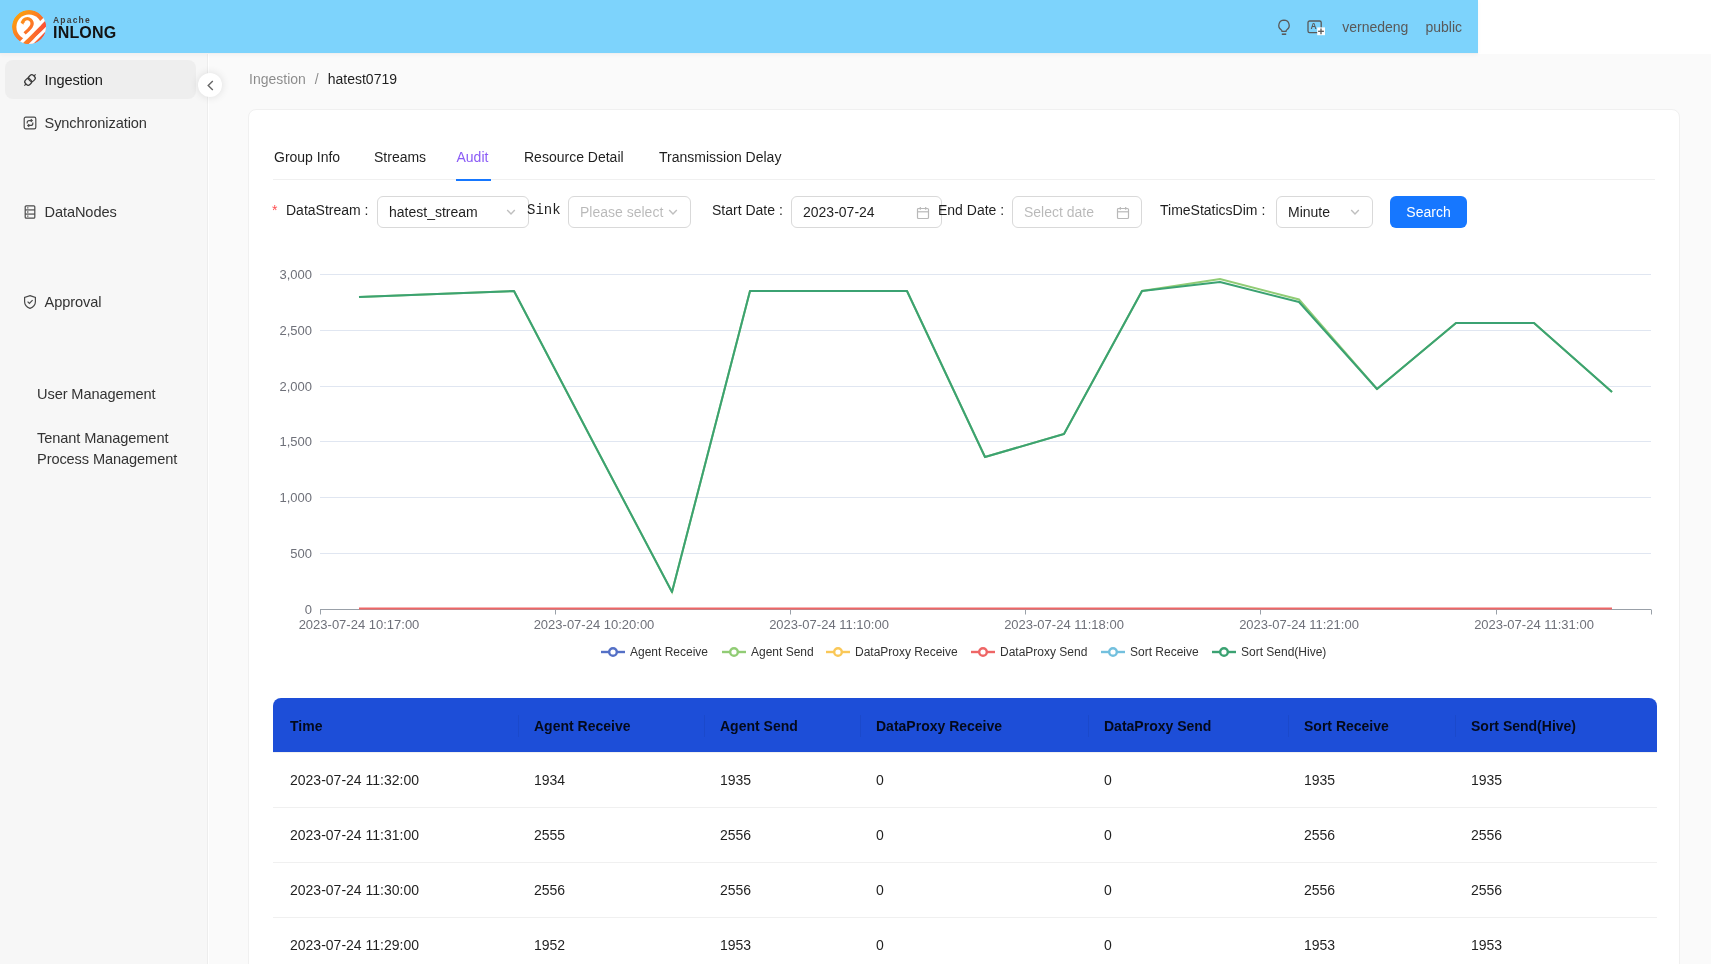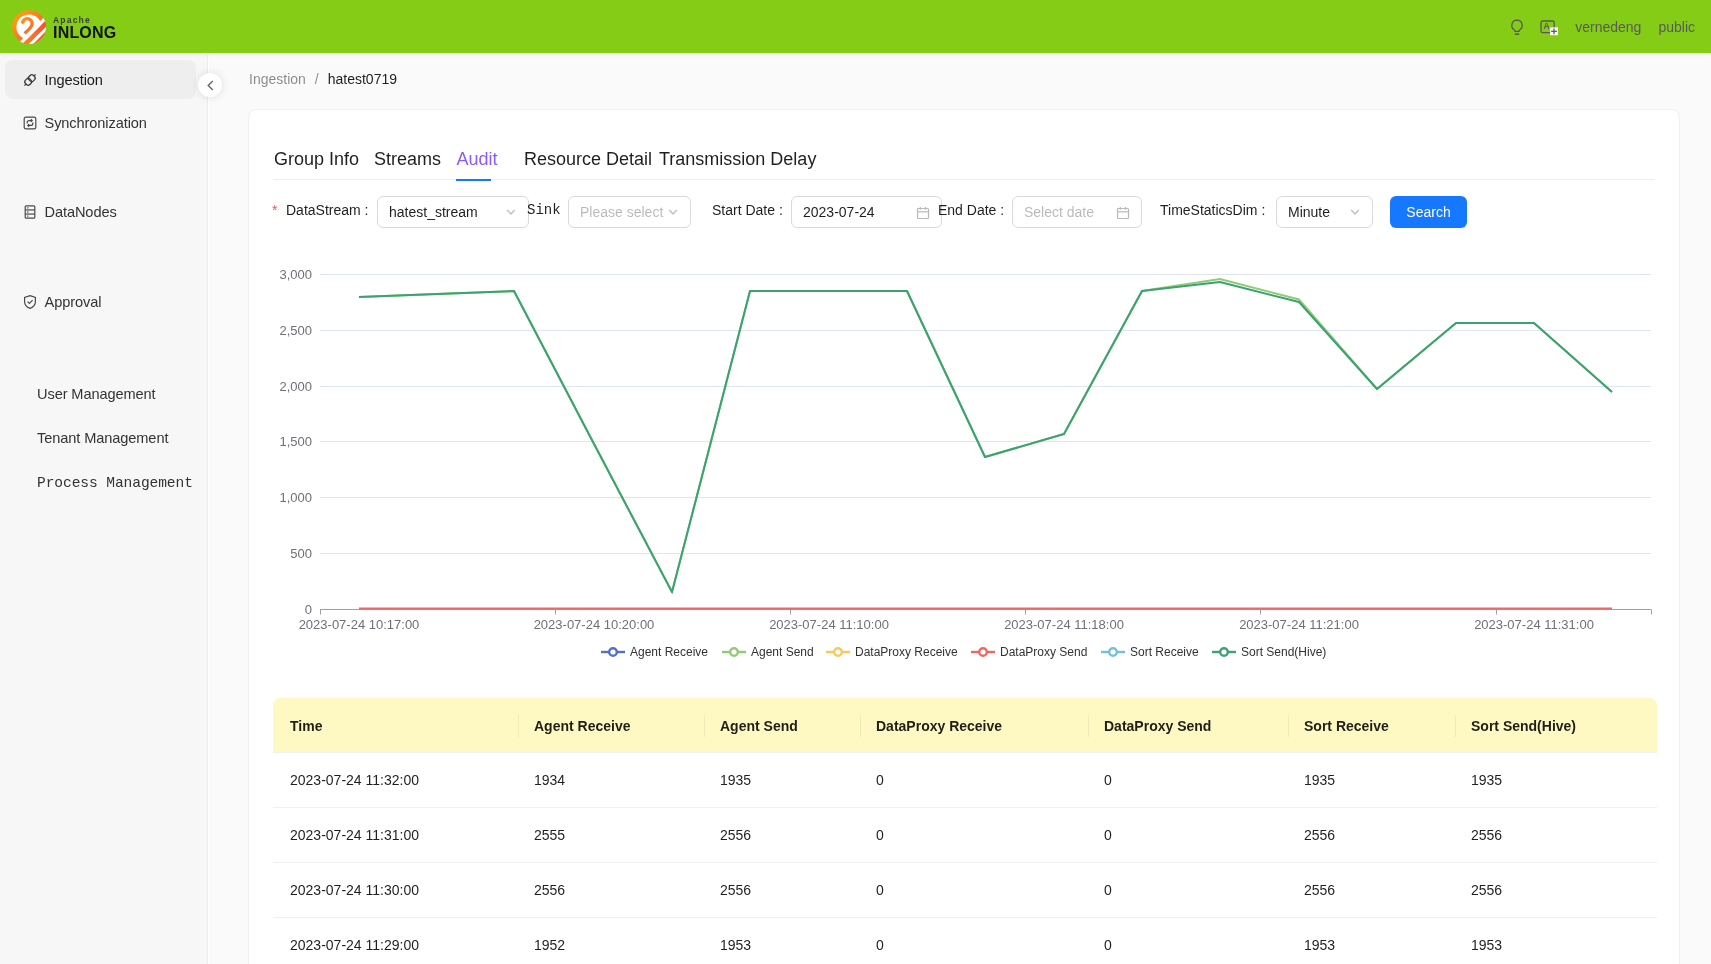--- a/index.html
+++ b/index.html
@@ -1,18 +1,18 @@
 <!DOCTYPE html>
 <html><head>
 <meta charset="utf-8">
 <style>
 * { margin:0; padding:0; box-sizing:border-box; }
 html,body { width:1711px; height:964px; overflow:hidden; background:#fff;
   font-family:"Liberation Sans", sans-serif; color:rgba(0,0,0,0.88); }
-.header { position:absolute; left:0; top:0; width:1711px; height:54px; background:#84cc16;
+.header { position:absolute; left:0; top:0; width:1478px; height:54px; background:#7dd3fc;
   border-bottom:1px solid #f0f0f0; box-shadow:0 1px 4px rgba(0,21,41,0.04); z-index:20;text-decoration:underline; }
 .logo { position:absolute; left:12px; top:10px; }
 .logo-apache { position:absolute; left:53px; top:14.5px; font-size:8.5px; font-weight:bold;
   letter-spacing:1.2px; color:#3d3d3d; }
 .logo-inlong { position:absolute; left:53px; top:23.5px; font-size:16px; font-weight:bold;
   letter-spacing:0.2px; color:#131313; }
 .hdr-right { position:absolute; right:16px; top:0; height:54px; display:flex; align-items:center;
   gap:0; color:#595959; font-size:14px; }
 .hdr-ic { display:flex; align-items:center; justify-content:center; }
 .sidebar { position:absolute; left:0; top:54px; width:208px; height:910px; background:#f7f7f7;
@@ -27,34 +27,34 @@
   background:#fff; box-shadow:0 0 8px rgba(0,0,0,0.12); z-index:30; display:flex;
   align-items:center; justify-content:center; }
 .content { position:absolute; left:209px; top:54px; width:1502px; height:910px; background:#fafafa; }
 .breadcrumb { position:absolute; left:249px; top:71px; font-size:14px; z-index:5;}
 .bc-gray { color:rgba(0,0,0,0.45); }
 .bc-sep { color:rgba(0,0,0,0.45); margin:0 9px; }
 .bc-cur { color:rgba(0,0,0,0.88); }
 .card { position:absolute; left:248px; top:109px; width:1432px; height:1000px; background:#fff;
   border:1px solid #f0f0f0; border-radius:8px; z-index:4; }
 .tabs { position:absolute; left:24px; top:0px; right:24px; height:70px; border-bottom:1px solid #f0f0f0; }
-.tab { position:absolute; top:39px; font-size:18px; color:rgba(0,0,0,0.88); }
+.tab { position:absolute; top:39px; font-size:14px; color:rgba(0,0,0,0.88); }
 .tab.active { color:#8b5cf6; }
 .tab-ink { position:absolute; left:183px; top:69px; width:35px; height:2px; background:#1677ff; }
 .filters { position:absolute; left:0; top:86px; width:1432px; height:32px; font-size:14px; }
 .flabel { position:absolute; top:6px; color:rgba(0,0,0,0.88); }
 .fsel { position:absolute; top:0; height:32px; border:1px solid #d9d9d9; border-radius:6px;
   background:#fff; display:flex; align-items:center; padding:0 11px; font-size:14px; }
 .fsel .ph { color:rgba(0,0,0,0.28); }
 .sarr { position:absolute; right:11px; top:50%; margin-top:-6px; }
 .btn-search { position:absolute; left:1141px; top:0; width:77px; height:32px; background:#1677ff;
   border-radius:6px; color:#fff; font-size:14px; display:flex; align-items:center;
   justify-content:center; }
 .tbl { position:absolute; left:24px; top:588px; width:1384px; font-size:14px; }
-.tbl-hdr { position:relative; height:54px; background:#fef9c3; border-radius:8px 8px 0 0;text-align:right; }
+.tbl-hdr { position:relative; height:54px; background:#1d4ed8; border-radius:8px 8px 0 0;text-align:right; }
 .tbl-hdr .cell { font-weight:bold; }
 .tbl-row { position:relative; height:55px; border-top:1px solid #f0f0f0; }
 .cell { position:absolute; top:20px; white-space:nowrap; }
 .tbl-row .cell { top:18.5px; }
 .hsep { position:absolute; top:17px; width:1px; height:22px; background:rgba(5,5,5,0.06); }
 .c1{left:17px;} .c2{left:261px;} .c3{left:447px;} .c4{left:603px;} .c5{left:831px;}
 .c6{left:1031px;} .c7{left:1198px;}
 </style>
 </head>
 <body>
@@ -136,21 +136,21 @@
       <line x1="5.2" y1="8" x2="6.4" y2="8" stroke-width="1.4"></line>
       <line x1="5.2" y1="12.1" x2="6.4" y2="12.1" stroke-width="1.4"></line>
     </svg></span>DataNodes</div>
   <div class="menu-item" style="top:228px;"><span class="mi-ico">
     <svg width="16" height="16" viewBox="0 0 16 16" fill="none" stroke="#4a4a4a" stroke-width="1.2">
       <path d="M8,1.6 L13.4,3.5 V7.8 C13.4,11.2 11,13.3 8,14.4 C5,13.3 2.6,11.2 2.6,7.8 V3.5 Z"></path>
       <path d="M5.6,7.6 L7.4,9.4 L10.6,6.2"></path>
     </svg></span>Approval</div>
   <div class="menu-sub" style="top:332px;">User Management</div>
   <div class="menu-sub" style="top:376px;">Tenant Management</div>
-  <div class="menu-sub" style="top:421px;font-family:Liberation Mono, monospace;">Process Management</div>
+  <div class="menu-sub" style="top:397px;">Process Management</div>
 </div>
 
 <div class="collapse-btn">
   <svg width="7" height="11" viewBox="0 0 7 11" fill="none" stroke="#666" stroke-width="1.4">
       <path d="M5.8,1 L1.2,5.5 L5.8,10"></path>
     </svg>
 </div>
 
 <div class="breadcrumb"><span class="bc-gray">Ingestion</span><span class="bc-sep">/</span><span class="bc-cur">hatest0719</span></div>
 

